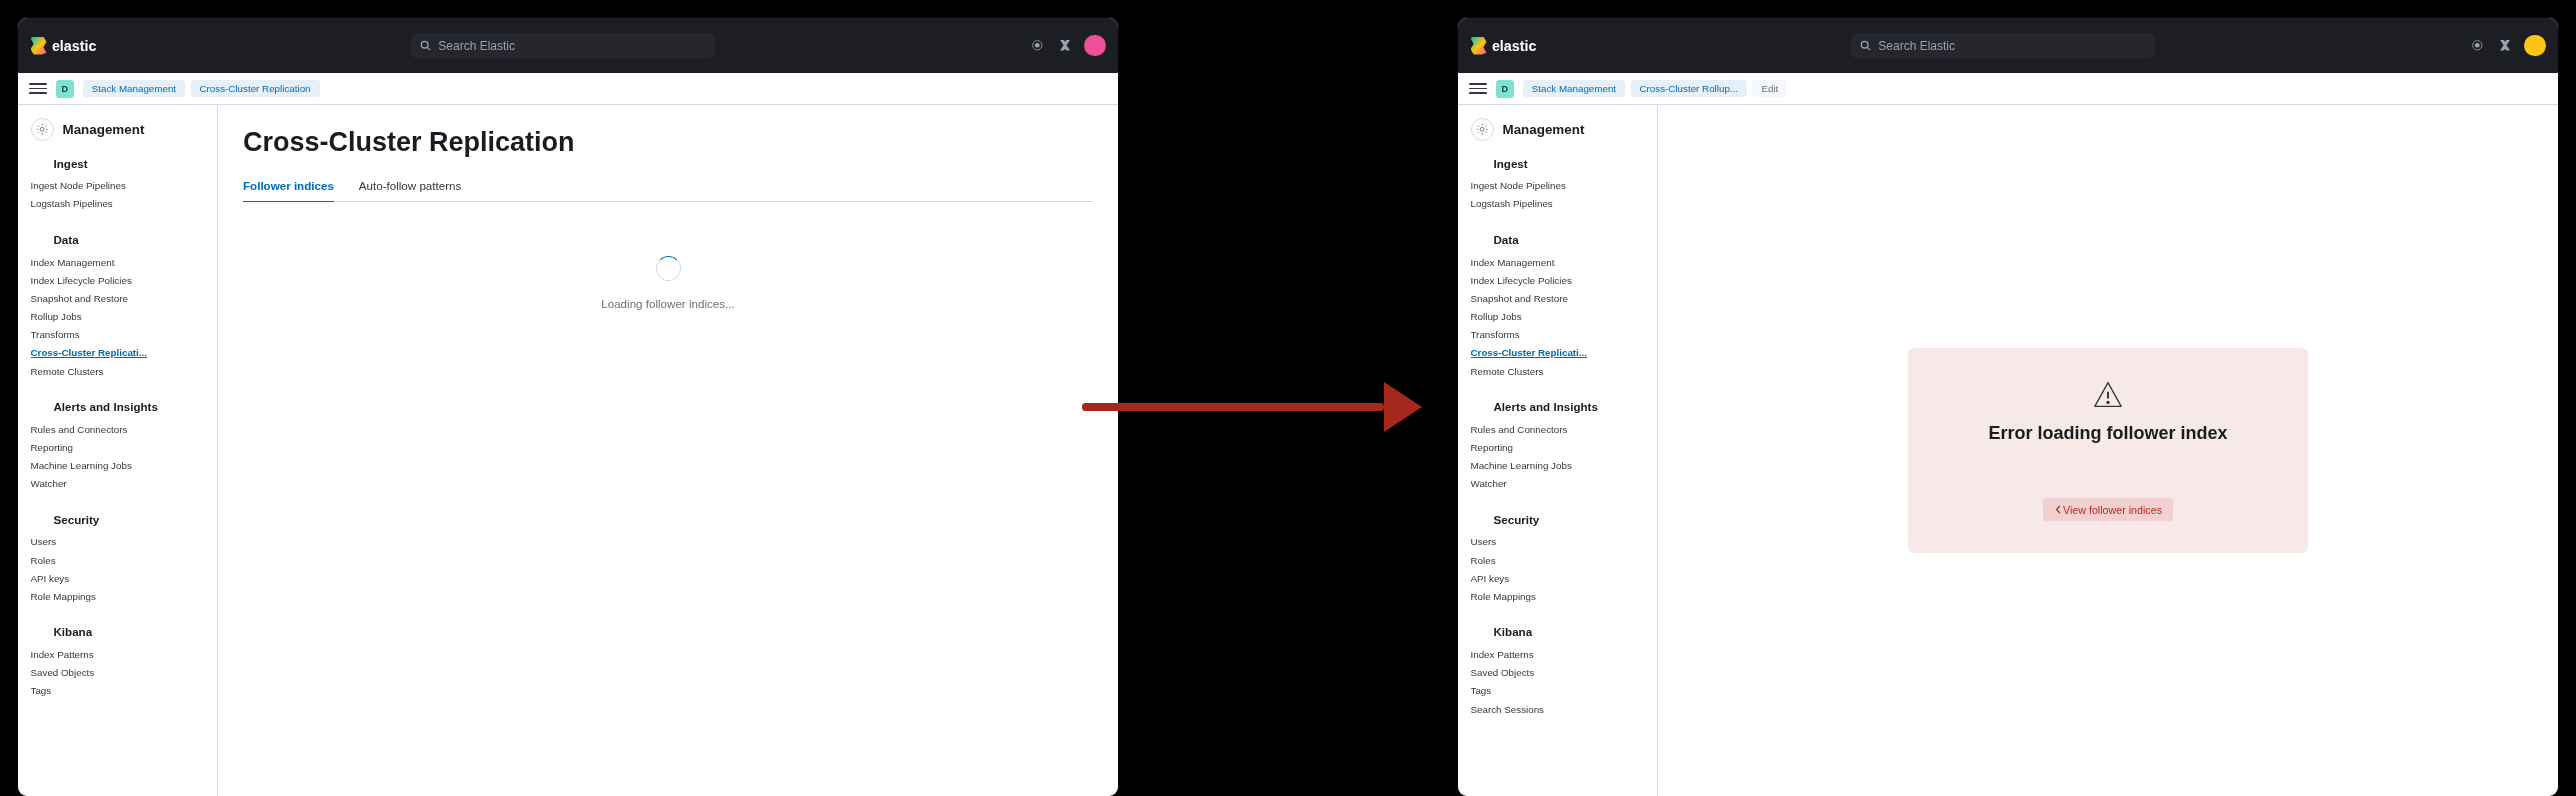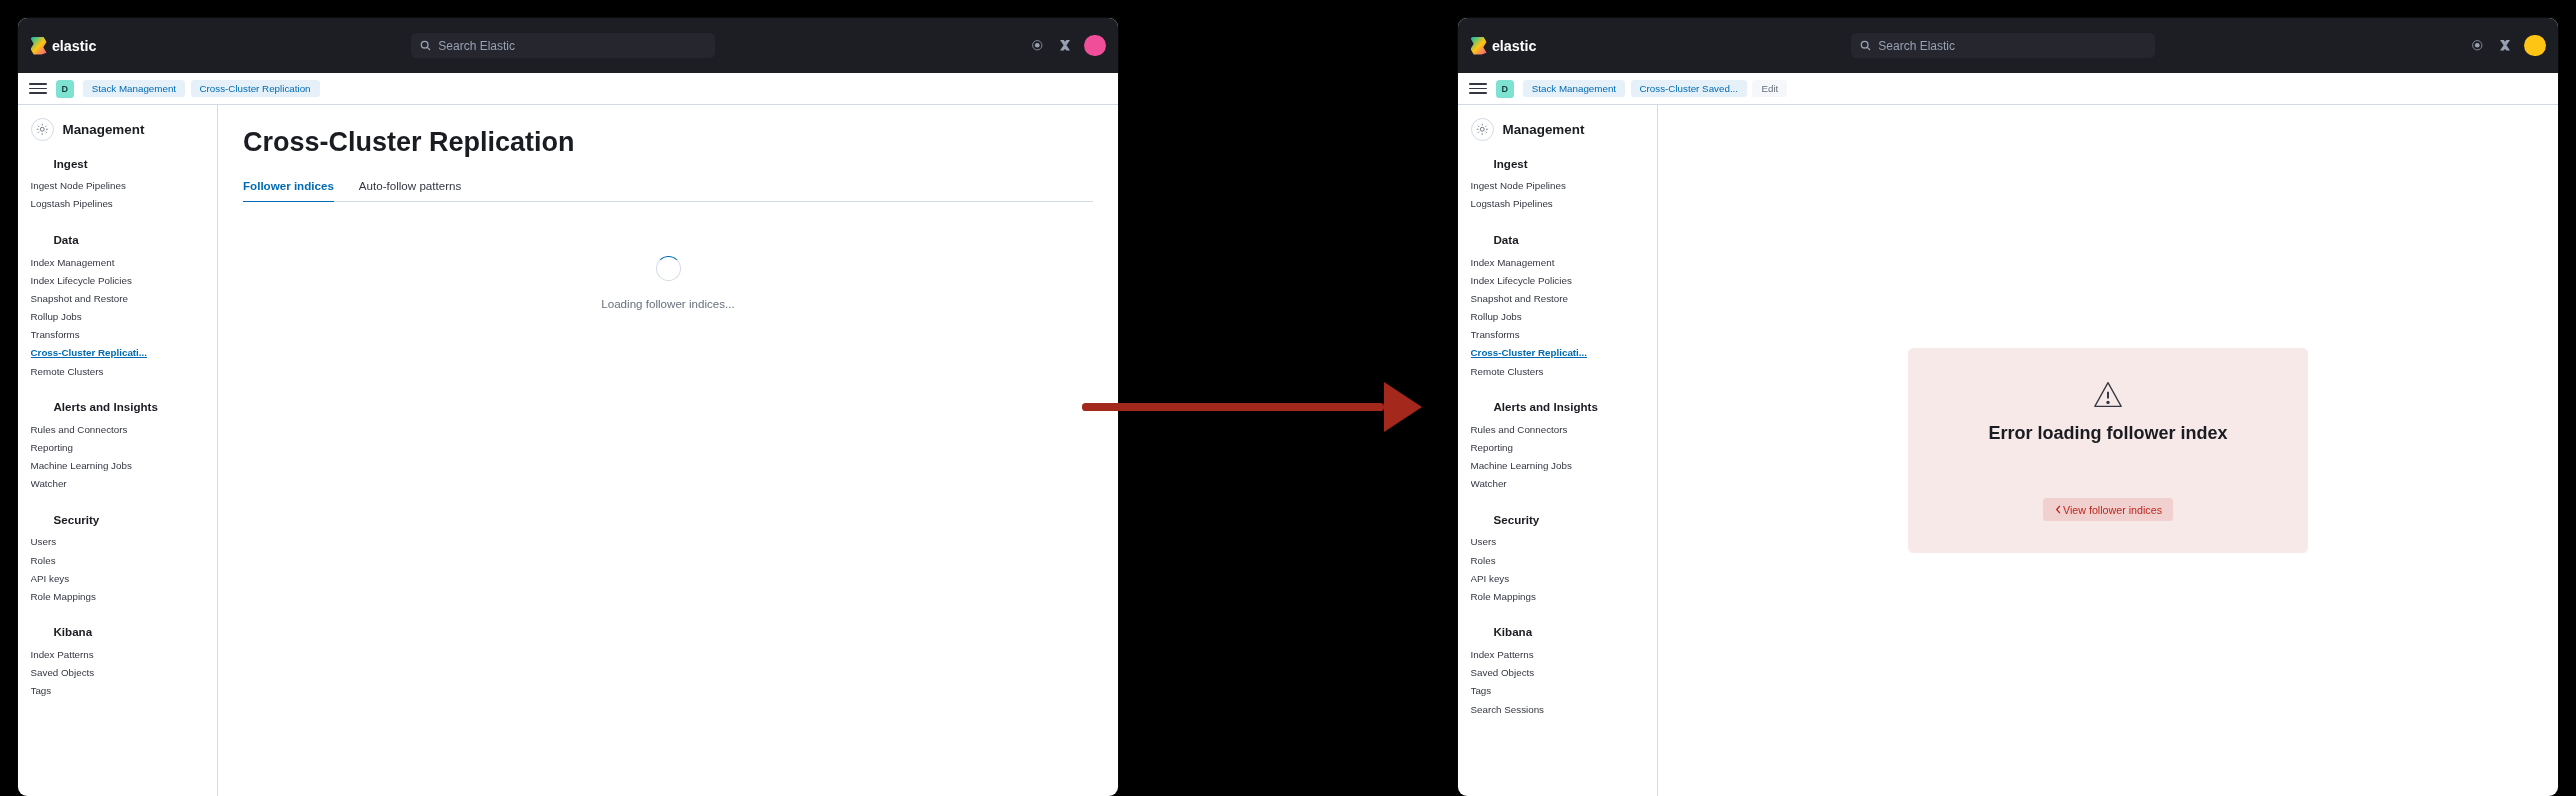--- a/index.html
+++ b/index.html
@@ -203,21 +203,21 @@
 
     <div class="subheader">
       <div class="hamburger">
           <span></span>
           <span></span>
           <span></span>
         </div>
       <div class="space-badge">D</div>
       <div class="breadcrumbs">
         <span class="crumb">Stack Management</span>
-        <span class="crumb">Cross-Cluster Saved...</span>
+        <span class="crumb">Cross-Cluster Rollup...</span>
         <span class="crumb plain">Edit</span>
       </div>
     </div>
 
     <div class="body">
       <div class="sidebar">
         <div class="sidebar-head">
           <div class="sidebar-head-icon">
             <svg width="12.5" height="12.5" viewBox="0 0 16 16" fill="none" stroke="currentColor" stroke-width="1.2">
                 <circle cx="8" cy="8" r="2.5"></circle>

